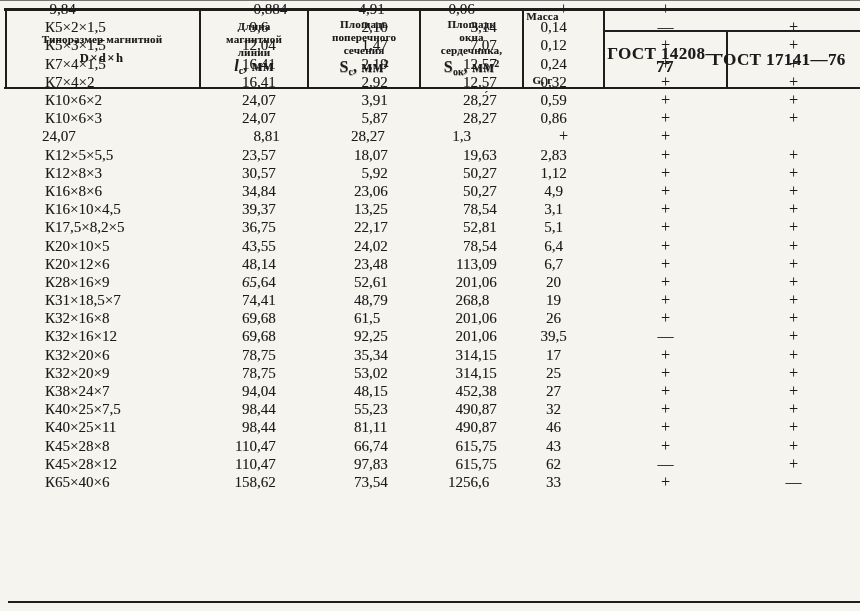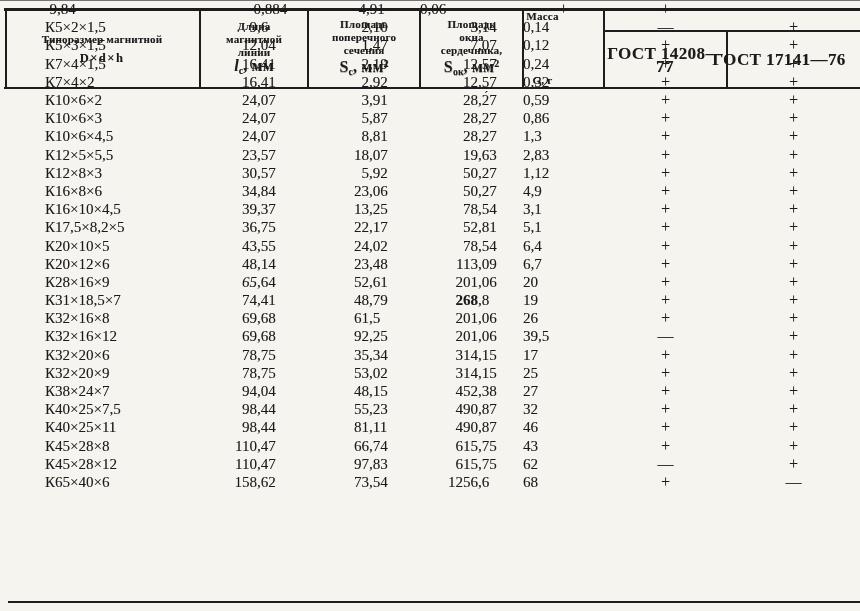--- a/index.html
+++ b/index.html
@@ -30,21 +30,21 @@
   .row {
     display:grid;
     grid-template-columns:200px 108px 112px 103px 81px 123px 133px;
     height:18.2px; align-items:center; font-size:15px; line-height:18px;
   }
   .cell { white-space:nowrap; }
   .c-type { padding-left:45px; }
   .c-num { display:flex; }
   .c-num .ip { display:inline-block; text-align:right; }
   .c-num .fp { display:inline-block; text-align:left; }
-  .c-right { text-align:left; padding-right:20px; }
+  .c-right { text-align:center; padding-right:20px; }
   .c-mark { text-align:center; font-size:16px; line-height:16px; }
 
   .stray { position:absolute; font-size:13px; color:#2a2a2a; }
 </style>
 </head>
 <body>
 
 <div class="paper">
 
   <div class="hline thin" style="left:0;top:1;width:860px;height:1px;"></div>
@@ -223,21 +223,20 @@
         </div>
         <div class="cell c-num">
           <span class="ip" style="width: 58px;">28</span>
           <span class="fp">,27</span>
         </div>
         <div class="cell c-right">0,86</div>
         <div class="cell c-mark">+</div>
         <div class="cell c-mark">+</div>
       </div>
       <div class="row">
-        <div class="cell c-type">К10×6×4,5</div>
         <div class="cell c-num">
           <span class="ip" style="width: 57px;">24</span>
           <span class="fp">,07</span>
         </div>
         <div class="cell c-num">
           <span class="ip" style="width: 61px;">8</span>
           <span class="fp">,81</span>
         </div>
         <div class="cell c-num">
           <span class="ip" style="width: 58px;">28</span>
@@ -395,21 +394,21 @@
         <div class="cell c-type">К31×18,5×7</div>
         <div class="cell c-num">
           <span class="ip" style="width: 57px;">74</span>
           <span class="fp">,41</span>
         </div>
         <div class="cell c-num">
           <span class="ip" style="width: 61px;">48</span>
           <span class="fp">,79</span>
         </div>
         <div class="cell c-num">
-          <span class="ip" style="width: 58px; font-weight: bold;">268</span>
+          <span class="ip" style="width: 58px;">268</span>
           <span class="fp">,8</span>
         </div>
         <div class="cell c-right">19</div>
         <div class="cell c-mark">+</div>
         <div class="cell c-mark">+</div>
       </div>
       <div class="row">
         <div class="cell c-type">К32×16×8</div>
         <div class="cell c-num">
           <span class="ip" style="width: 57px;">69</span>
@@ -578,19 +577,19 @@
           <span class="fp">,62</span>
         </div>
         <div class="cell c-num">
           <span class="ip" style="width: 61px;">73</span>
           <span class="fp">,54</span>
         </div>
         <div class="cell c-num">
           <span class="ip" style="width: 58px;">1256</span>
           <span class="fp">,6</span>
         </div>
-        <div class="cell c-right">68</div>
+        <div class="cell c-right">33</div>
         <div class="cell c-mark">+</div>
         <div class="cell c-mark">—</div>
       </div>
     </div>
 
 </div>
 
 </body></html>

